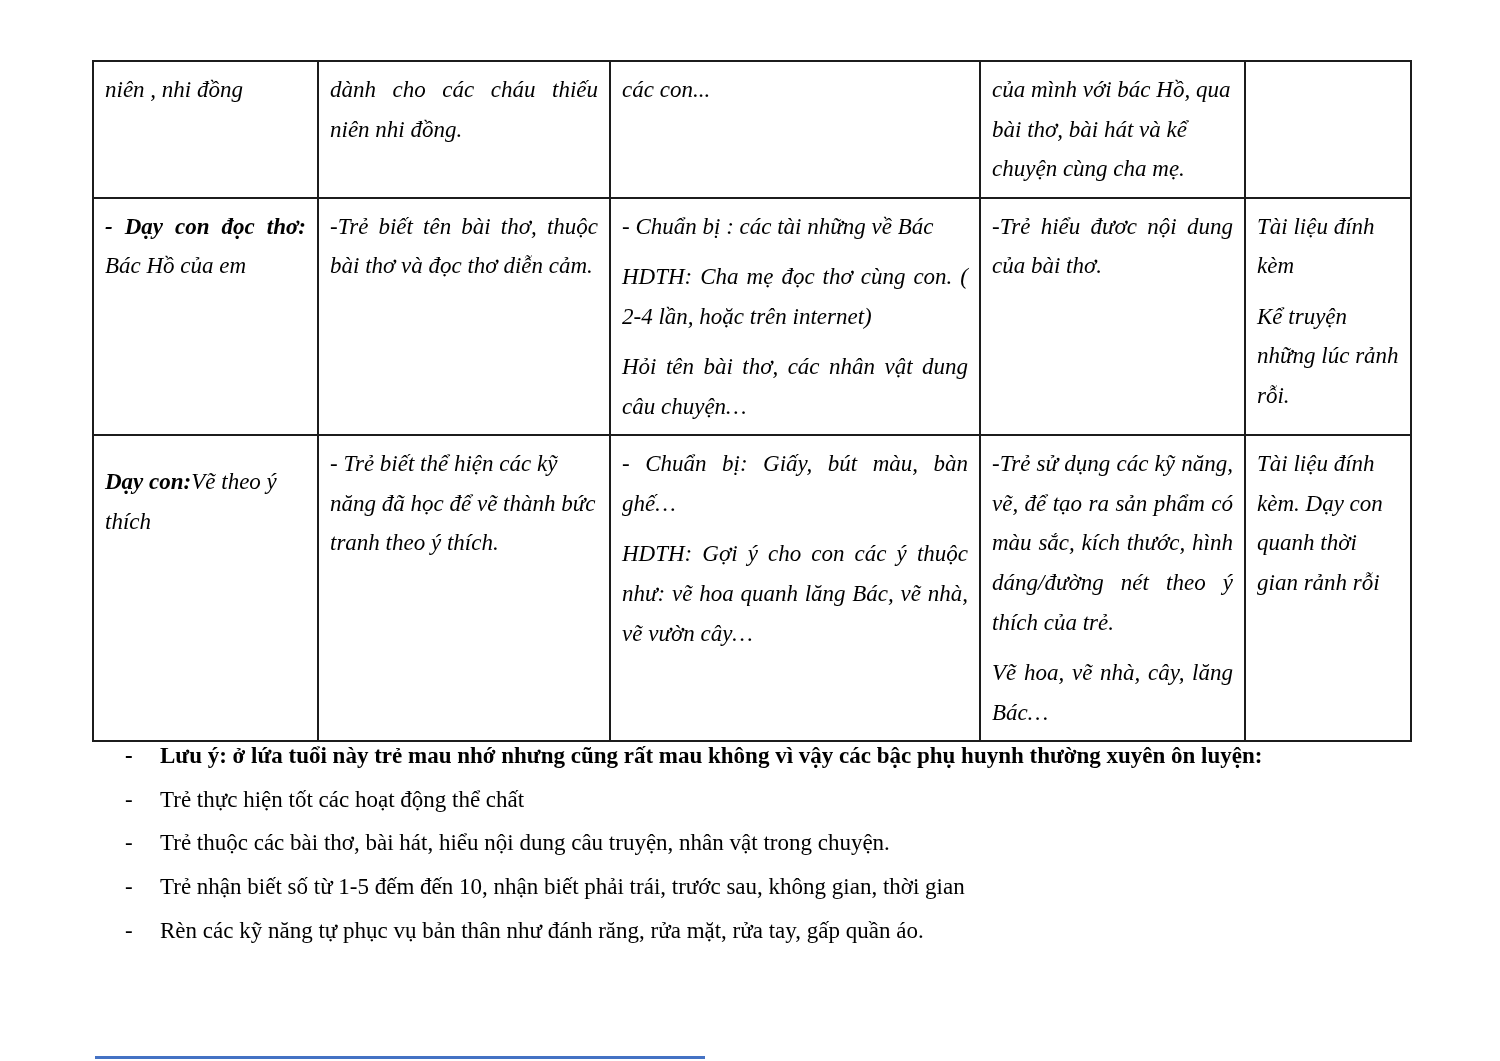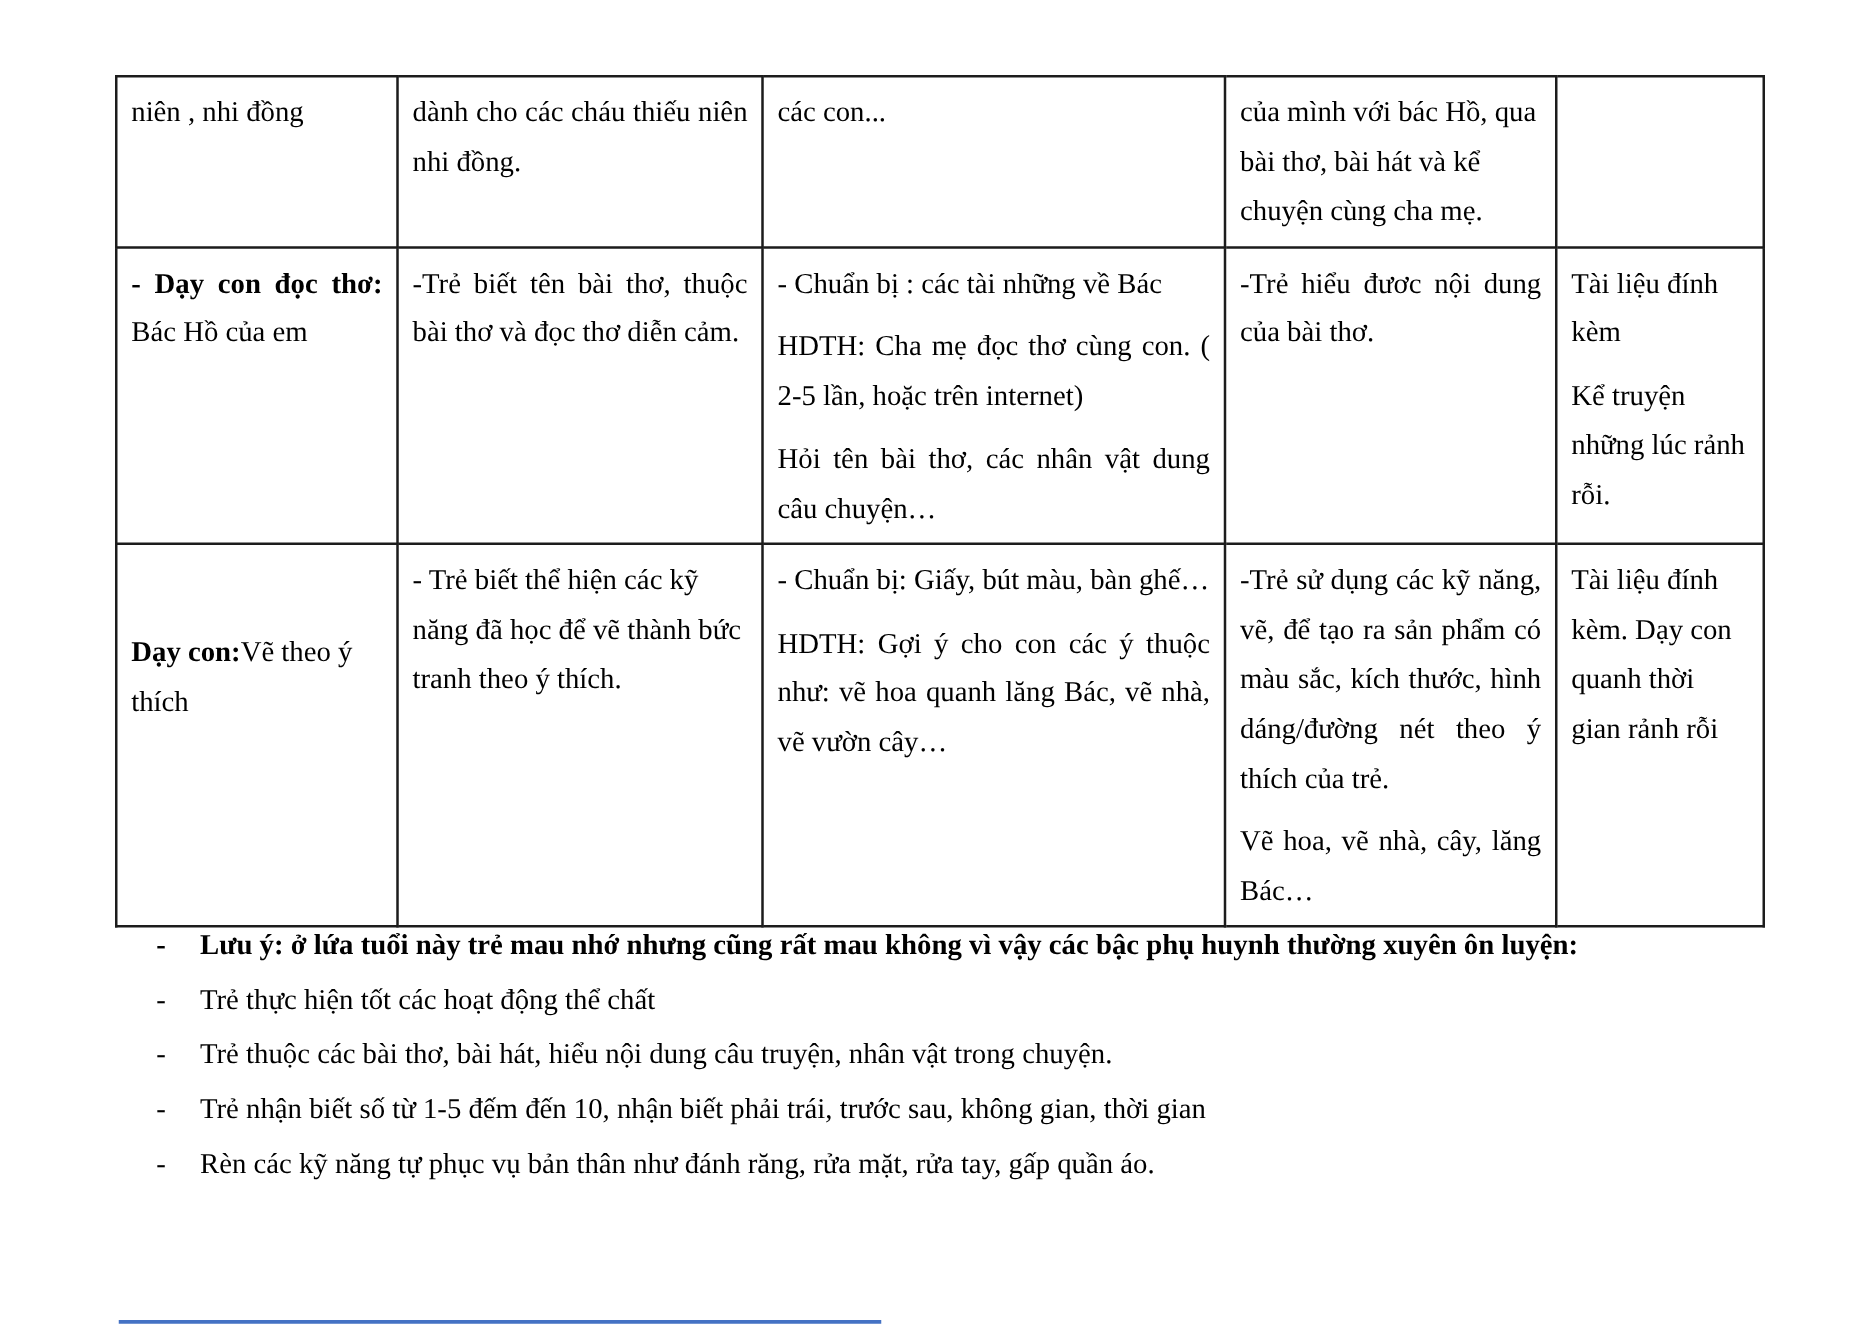--- a/index.html
+++ b/index.html
@@ -24,25 +24,25 @@
     table-layout: fixed;
   }
   td {
     border: 2px solid #1c1c1c;
     vertical-align: top;
     padding: 8px 11px;
     font-size: 23px;
     line-height: 1.72;
     word-wrap: break-word;
   }
-  td p { margin: 0 0 11px 0; }
+  td p { margin: 0 0 11px 0; font-style: italic; }
   td p:last-child { margin-bottom: 0; }
   .justify { text-align: justify; }
   .bold { font-weight: bold; }
-  td.pad-mid { padding-top: 66px; }
+  td.pad-mid { padding-top: 26px; }
   td.pad-sm  { padding-top: 8px; }
 
   .notes {
     position: absolute;
     left: 92px;
     top: 740px;
     width: 1360px;
   }
   .note {
     display: flex;
@@ -99,21 +99,21 @@
 
       <tr style="height:218px">
         <td class="justify">
           <p><span class="bold">- Dạy con đọc thơ:</span><span> Bác Hồ của em</span></p>
         </td>
         <td class="justify">
           <p>-Trẻ biết tên bài thơ, thuộc bài thơ và đọc thơ diễn cảm.</p>
         </td>
         <td class="justify">
           <p>- Chuẩn bị : các tài những về Bác</p>
-          <p>HDTH: Cha mẹ đọc thơ cùng con. ( 2-5 lần, hoặc trên internet)</p>
+          <p>HDTH: Cha mẹ đọc thơ cùng con. ( 2-4 lần, hoặc trên internet)</p>
           <p>Hỏi tên bài thơ, các nhân vật dung câu chuyện…</p>
         </td>
         <td class="justify">
           <p>-Trẻ hiểu đươc nội dung của bài thơ.</p>
         </td>
         <td>
           <p>Tài liệu đính kèm</p>
           <p>Kể truyện những lúc rảnh rỗi.</p>
         </td>
       </tr>

